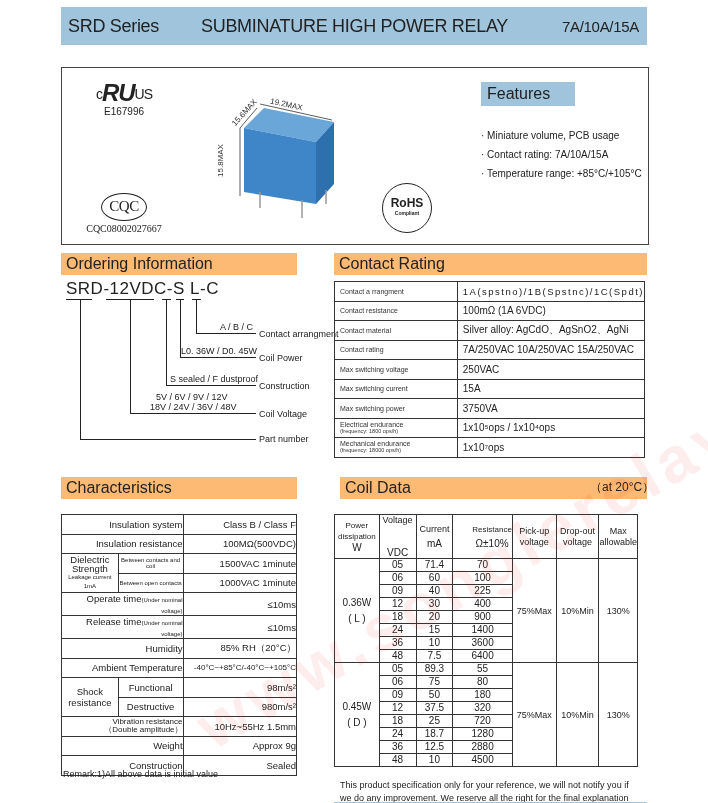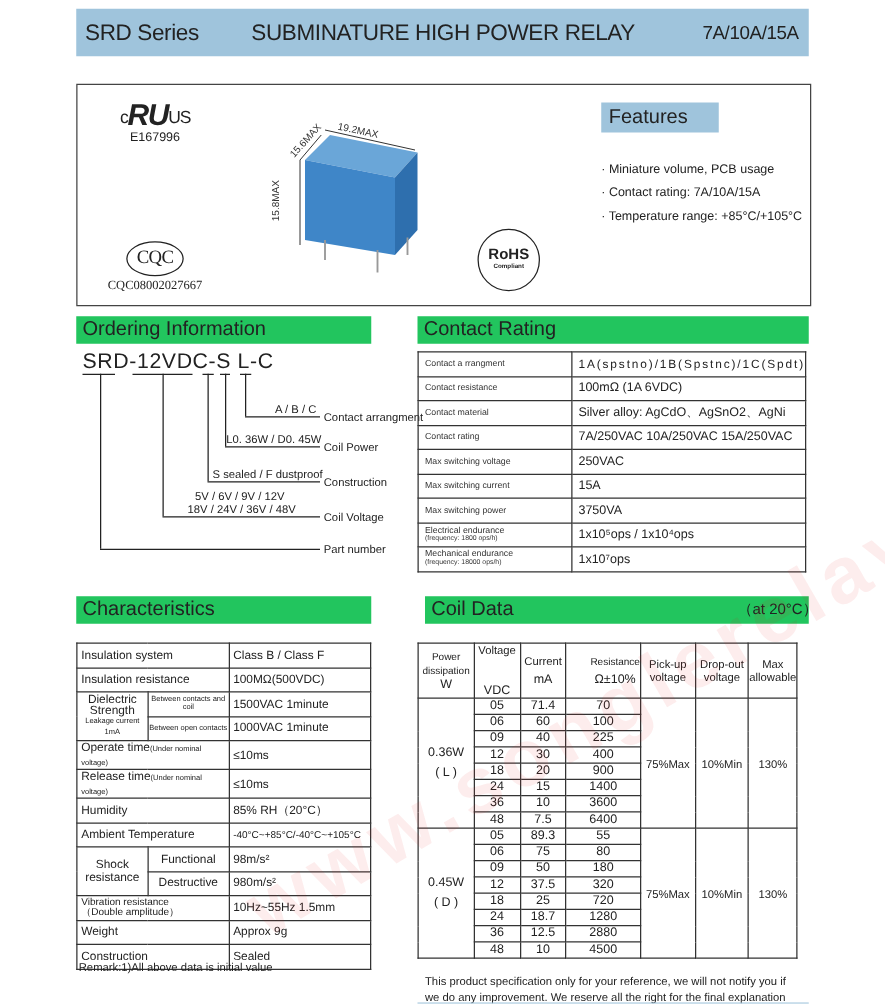--- a/index.html
+++ b/index.html
@@ -26,36 +26,36 @@
   .dim { position: absolute; font-size: 8px; color: #333; white-space: nowrap; }
 
   .rohs { position: absolute; left: 320px; top: 115px; width: 50px; height: 50px; border: 1px solid #222; border-radius: 50%; text-align: center; }
   .rohs b { display: block; font-size: 12px; margin-top: 12px; }
   .rohs i { display: block; font-style: normal; font-size: 5px; font-weight: bold; }
 
   .features-title { position: absolute; left: 481px; top: 82px; width: 94px; height: 24px; background: #9fc4dc; font-size: 16px; padding-left: 6px; line-height: 24px; }
   .feat-list { position: absolute; left: 481px; top: 130px; font-size: 10px; color: #222; }
   .feat-list div { height: 19px; }
 
-  .sec-bar { position: absolute; height: 22px; background: #22c55e; font-size: 16px; line-height: 22px; padding-left: 5px; color: #222; }
+  .sec-bar { position: absolute; height: 22px; background: #fdba74; font-size: 16px; line-height: 22px; padding-left: 5px; color: #222; }
 
   .order-code { position: absolute; left: 66px; top: 279px; font-size: 17px; letter-spacing: 0.5px; }
   .ol { position: absolute; background: #222; }
   .otext { position: absolute; font-size: 9px; color: #222; white-space: nowrap; }
 
   table { border-collapse: collapse; position: absolute; }
   td { border: 1px solid #333; }
 
   .cr-table { left: 334px; top: 281px; width: 311px; }
   .cr-table td { height: 19.5px; }
   .cr-table td.k { width: 131px; font-size: 7px; padding-left: 5px; color: #333; line-height: 7px; }
   .cr-table td.v { font-size: 10px; padding-left: 5px; }
 
   .ch-table { left: 61px; top: 514px; width: 236px; }
-  .ch-table td { font-size: 9.5px; height: 19.5px; padding-left: 3px; }
+  .ch-table td { font-size: 9.5px; height: 19.5px; padding-left: 3px; text-align: right; }
   .ch-table .sm { font-size: 6px; }
   .ch-table .c { text-align: center; padding-left: 0; }
 
   .cd-title-note { position: absolute; left: 590px; top: 479px; font-size: 12px; }
   .cd-table { left: 334px; top: 514px; width: 304px; }
   .cd-table td { text-align: center; font-size: 10px; padding: 0; }
   .cd-table .hd td { height: 37px; font-size: 9px; line-height: 11px; }
   .cd-table .r td { height: 12.8px; line-height: 12px; }
 
   .remark { position: absolute; left: 63px; top: 769px; font-size: 9px; color: #222; }

